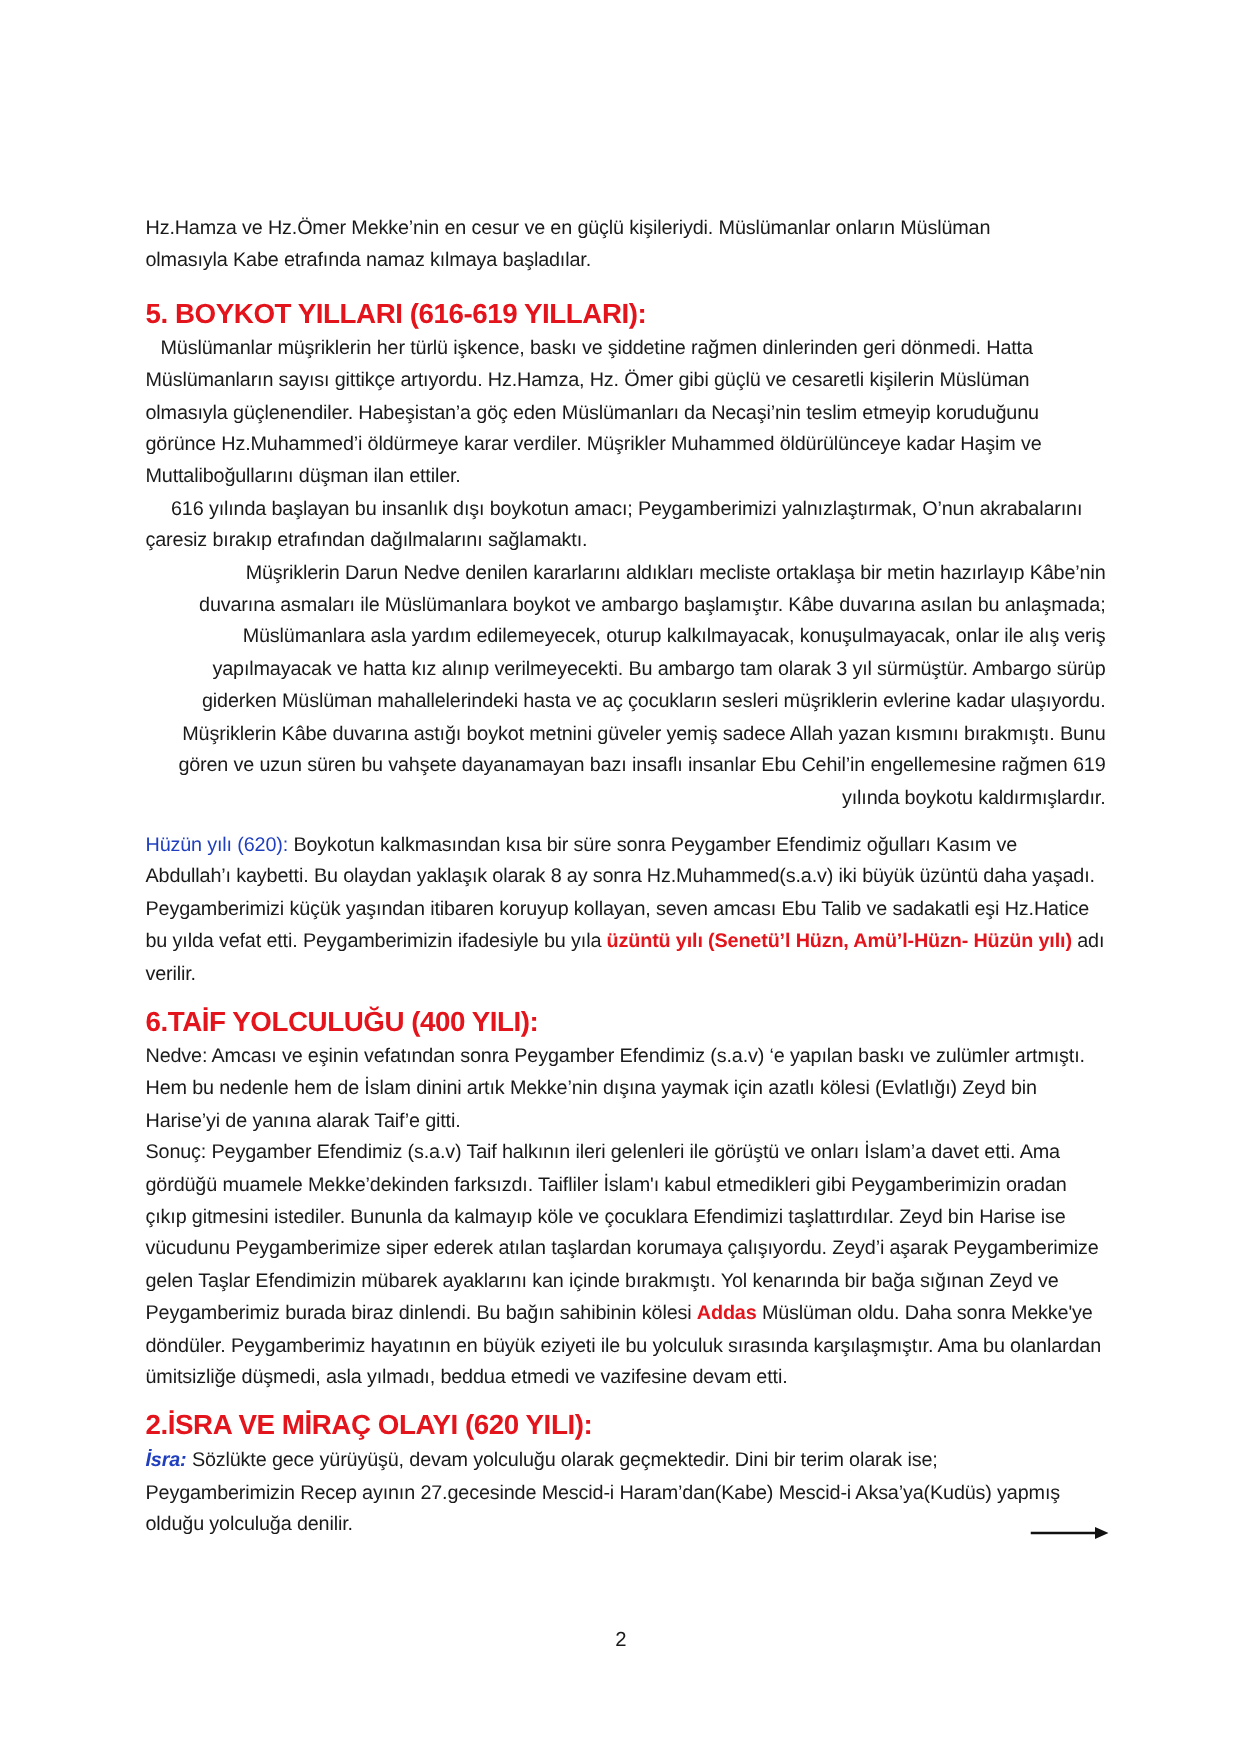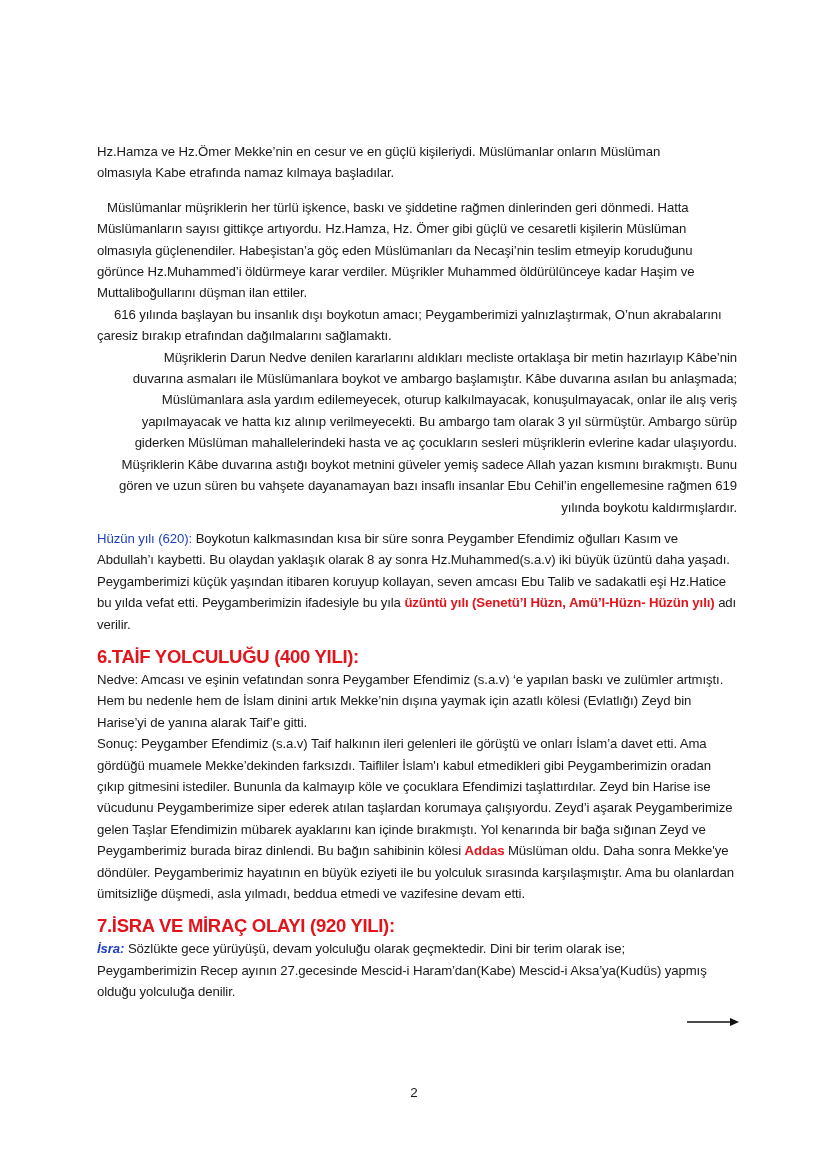--- a/index.html
+++ b/index.html
@@ -25,39 +25,40 @@
 <body>
 
 <div class="page">
 
   <p class="p">
     <span>Hz.Hamza ve Hz.Ömer Mekke’nin en cesur ve en güçlü kişileriydi. Müslümanlar onların Müslüman</span><br>
     <span>olmasıyla Kabe etrafında namaz kılmaya başladılar.</span>
   </p>
 
   <div class="gap-m"></div>
+  <h2 class="h">5. BOYKOT YILLARI (616-619 YILLARI):</h2>
 
   <p class="p indent1">Müslümanlar müşriklerin her türlü işkence, baskı ve şiddetine rağmen dinlerinden geri dönmedi. Hatta Müslümanların sayısı gittikçe artıyordu. Hz.Hamza, Hz. Ömer gibi güçlü ve cesaretli kişilerin Müslüman olmasıyla güçlenendiler. Habeşistan’a göç eden Müslümanları da Necaşi’nin teslim etmeyip koruduğunu görünce Hz.Muhammed’i öldürmeye karar verdiler. Müşrikler Muhammed öldürülünceye kadar Haşim ve Muttaliboğullarını düşman ilan ettiler.</p>
 
   <p class="p indent3"><span>616 yılında başlayan bu insanlık dışı </span><span class="b">boykotun amacı;</span><span> Peygamberimizi yalnızlaştırmak, O’nun akrabalarını çaresiz bırakıp etrafından dağılmalarını sağlamaktı.</span></p>
 
   <p class="p indent2"><span>Müşriklerin Darun Nedve denilen kararlarını aldıkları mecliste ortaklaşa bir metin hazırlayıp Kâbe’nin duvarına asmaları ile Müslümanlara boykot ve ambargo başlamıştır. Kâbe duvarına asılan bu anlaşmada; </span><span class="b">Müslümanlara asla yardım edilemeyecek, oturup kalkılmayacak, konuşulmayacak, onlar ile alış veriş yapılmayacak ve hatta kız alınıp verilmeyecekti.</span><span> Bu ambargo tam olarak </span><span class="b">3 yıl</span><span> sürmüştür.  Ambargo sürüp giderken Müslüman mahallelerindeki hasta ve aç çocukların sesleri müşriklerin evlerine kadar ulaşıyordu. Müşriklerin Kâbe duvarına astığı boykot metnini güveler yemiş sadece Allah yazan kısmını bırakmıştı. Bunu gören ve uzun süren bu vahşete dayanamayan bazı insaflı insanlar Ebu Cehil’in engellemesine rağmen 619 yılında boykotu kaldırmışlardır.</span></p>
 
   <div class="gap-s"></div>
   <p class="p"><span class="blue">Hüzün yılı (620):</span><span> Boykotun kalkmasından kısa bir süre sonra Peygamber Efendimiz oğulları Kasım ve Abdullah’ı kaybetti. Bu olaydan yaklaşık olarak 8 ay sonra Hz.Muhammed(s.a.v) iki büyük üzüntü daha yaşadı. Peygamberimizi küçük yaşından itibaren koruyup kollayan, seven amcası Ebu Talib ve sadakatli eşi Hz.Hatice bu yılda vefat etti. Peygamberimizin ifadesiyle bu yıla </span><span class="red">üzüntü yılı (Senetü’l Hüzn, Amü’l-Hüzn- Hüzün yılı)</span><span> adı verilir.</span></p>
 
   <div class="gap-s"></div>
   <h2 class="h">6.TAİF YOLCULUĞU (400 YILI):</h2>
 
   <p class="p"><span class="b">Nedve:</span><span>  Amcası ve eşinin vefatından sonra Peygamber Efendimiz (s.a.v) ‘e yapılan baskı ve zulümler artmıştı. Hem bu nedenle hem de İslam dinini artık Mekke’nin dışına yaymak için azatlı kölesi (Evlatlığı) Zeyd bin Harise’yi de yanına alarak Taif’e gitti.</span></p>
 
   <p class="p"><span class="b">Sonuç:</span><span> Peygamber Efendimiz (s.a.v) Taif halkının ileri gelenleri ile görüştü ve onları İslam’a davet etti. Ama gördüğü muamele Mekke’dekinden farksızdı. Taifliler İslam'ı kabul etmedikleri gibi Peygamberimizin oradan çıkıp gitmesini istediler. Bununla da kalmayıp köle ve çocuklara Efendimizi taşlattırdılar. Zeyd bin Harise ise vücudunu Peygamberimize siper ederek atılan taşlardan korumaya çalışıyordu. Zeyd’i aşarak Peygamberimize gelen Taşlar Efendimizin mübarek ayaklarını kan içinde bırakmıştı. Yol kenarında bir bağa sığınan Zeyd ve Peygamberimiz burada biraz dinlendi. Bu bağın sahibinin kölesi </span><span class="red">Addas</span><span> Müslüman oldu. Daha sonra Mekke'ye döndüler. Peygamberimiz hayatının en büyük eziyeti ile bu yolculuk sırasında karşılaşmıştır. Ama bu olanlardan ümitsizliğe düşmedi, asla yılmadı, beddua etmedi ve vazifesine devam etti.</span></p>
 
   <div class="gap-s"></div>
-  <h2 class="h">7.İSRA VE MİRAÇ OLAYI (920 YILI):</h2>
+  <h2 class="h">2.İSRA VE MİRAÇ OLAYI (620 YILI):</h2>
 
   <p class="p"><span class="blue-it">İsra:</span><span> Sözlükte gece yürüyüşü, devam yolculuğu olarak geçmektedir. Dini bir terim olarak ise;</span><br><span>Peygamberimizin Recep ayının 27.gecesinde Mescid-i Haram’dan(Kabe) Mescid-i Aksa’ya(Kudüs) yapmış olduğu yolculuğa denilir.</span></p>
 
   <svg class="arrow" viewBox="0 0 52 10">
     <line x1="0" y1="5" x2="44" y2="5" stroke="#111" stroke-width="1.6"></line>
     <polygon points="43,1 52,5 43,9" fill="#111"></polygon>
   </svg>
 </div>
 
 <div class="pagenum">2</div>

